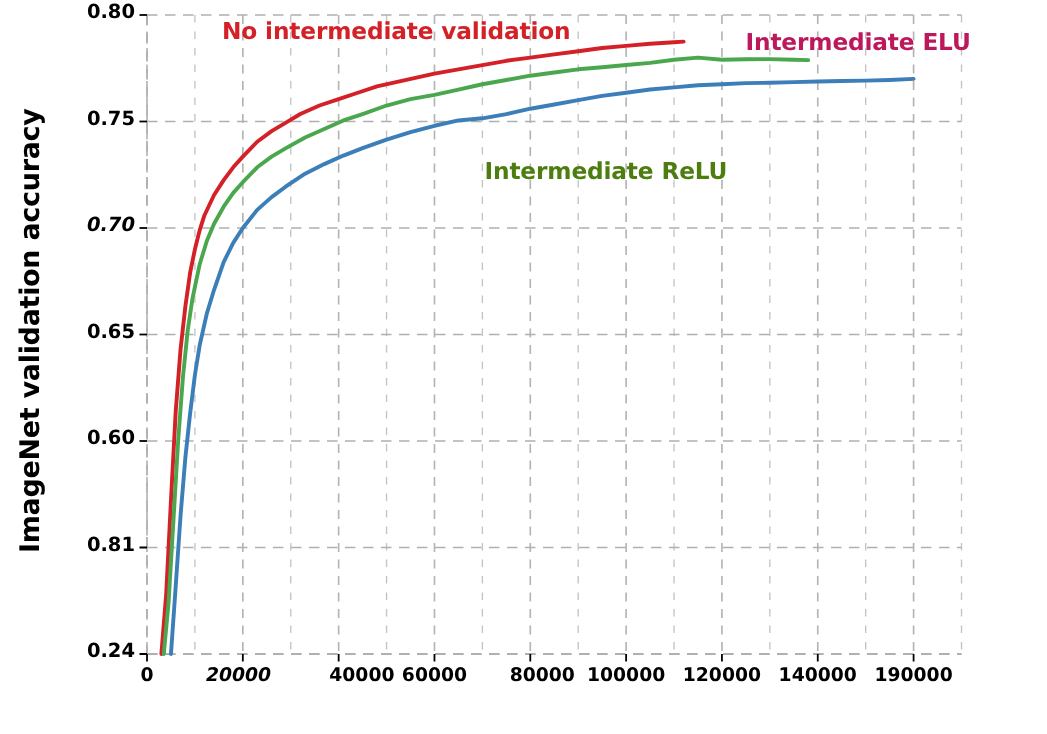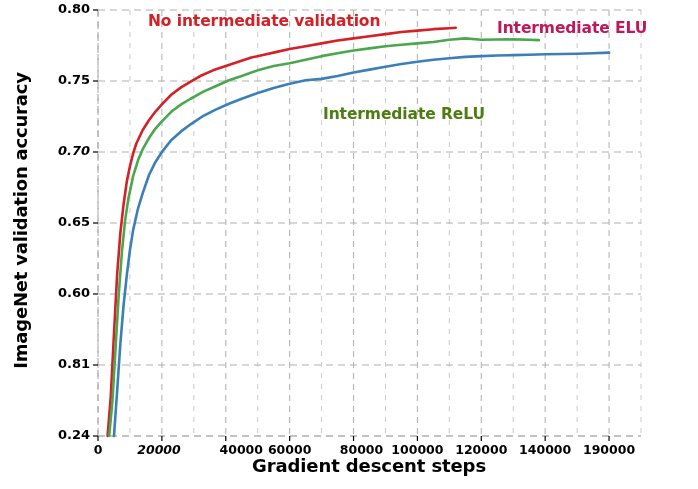--- a/index.html
+++ b/index.html
@@ -167,15 +167,14 @@
       <div class="xtick" style="left: 431.294px; width: 100px; top: 442px;">120000</div>
       <div class="xtick" style="left: 495.176px; width: 100px; top: 442px;">140000</div>
       <div class="xtick" style="left: 559.059px; width: 100px; top: 442px;">190000</div>
     </div>
   <div id="series-label-layer">
       <div class="series-label" style="color: rgb(212, 32, 39); left: 148px; top: 12px;">No intermediate validation</div>
       <div class="series-label" style="color: #be185d; left: 497px; top: 19px;">Intermediate ELU</div>
       <div class="series-label" style="color: #4d7c0f; left: 323px; top: 105px;">Intermediate ReLU</div>
     </div>
 
-  <div class="xlabel-text">Gradient descent steps</div>
 
 </div>
 
 </body></html>

